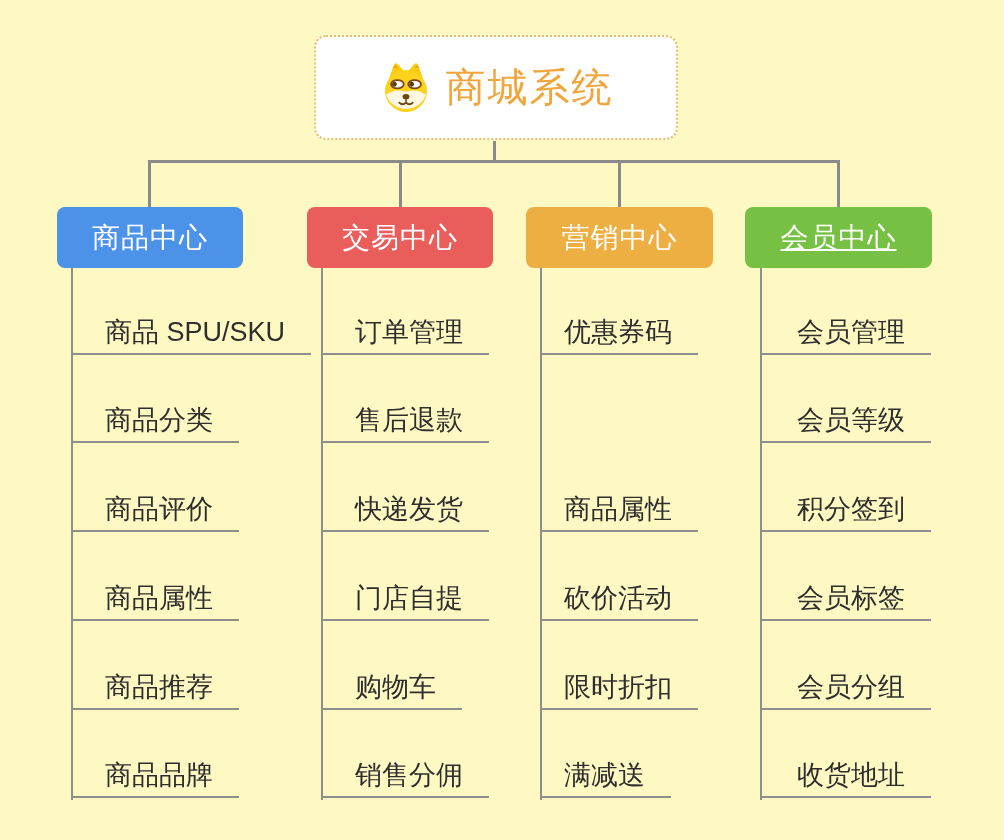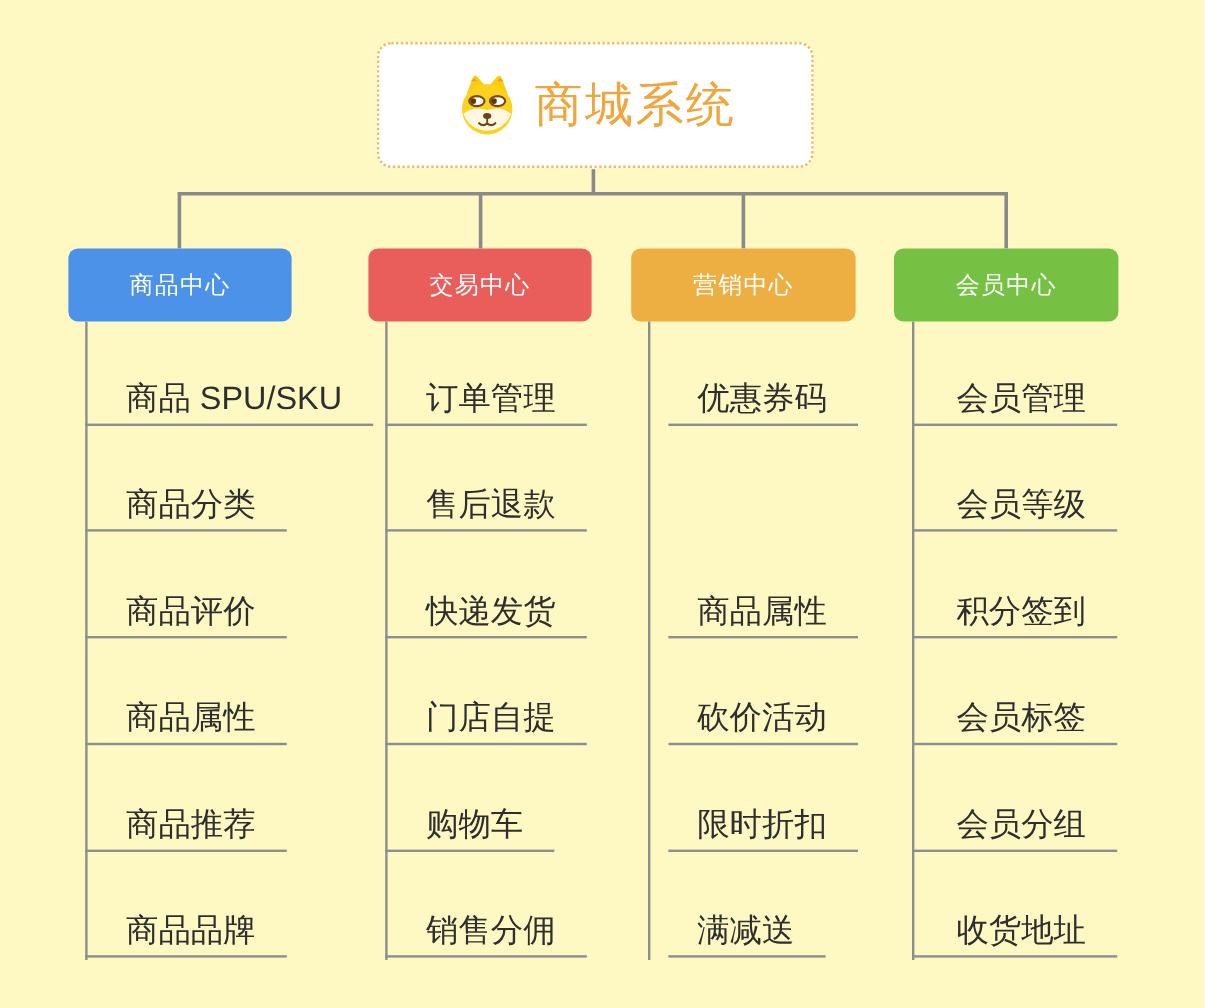--- a/index.html
+++ b/index.html
@@ -31,38 +31,38 @@
   .conn-root-drop{left:493px;top:141px;width:3px;height:21px;}
   .conn-h{left:148px;top:160px;width:692px;height:3px;border-radius:2px;}
   .conn-drop{top:160px;width:3px;height:47px;}
   .drop0{left:148px;} .drop1{left:399px;} .drop2{left:618px;} .drop3{left:837px;}
   .branch-vline{position:absolute;width:2px;top:268px;height:532px;background:#8E8E8E;}
   .vl0{left:71px;} .vl1{left:321px;} .vl2{left:540px;} .vl3{left:760px;}
   
   .branch-box{
     position:absolute;top:207px;height:61px;
     border-radius:8px;
-    color:#FFFFFF;font-size:20px;letter-spacing:1px;
+    color:#FFFFFF;font-size:28px;letter-spacing:1px;
     display:flex;align-items:center;justify-content:center;
   }
   .bb0{left:57px;width:186px;}
   .bb1{left:307px;width:186px;}
   .bb2{left:526px;width:187px;}
-  .bb3{left:745px;width:187px;}
+  .bb3{left:745px;width:187px;text-decoration:underline;}
   
   .item{
     position:absolute;
     width:max-content;
     font-size:27px;line-height:30px;
     color:#2E2E2E;
     padding:0 26px 6px 34px;
     border-bottom:2px solid #8E8E8E;
     white-space:nowrap;
   }
-  .c0{left:71px;} .c1{left:321px;} .c2{left:557px;padding-left:24px;} .c3{left:760px;padding-left:37px;}
+  .c0{left:71px;} .c1{left:321px;} .c2{left:540px;padding-left:24px;} .c3{left:760px;padding-left:37px;}
   .r0{top:317px;} .r1{top:405px;} .r2{top:494px;}
   .r3{top:583px;} .r4{top:672px;} .r5{top:760px;}
 </style>
 </head>
 <body>
 
 <div class="stage">
 
   <div class="root-node">
     <svg class="root-icon" viewBox="0 0 72 72" aria-hidden="true">

